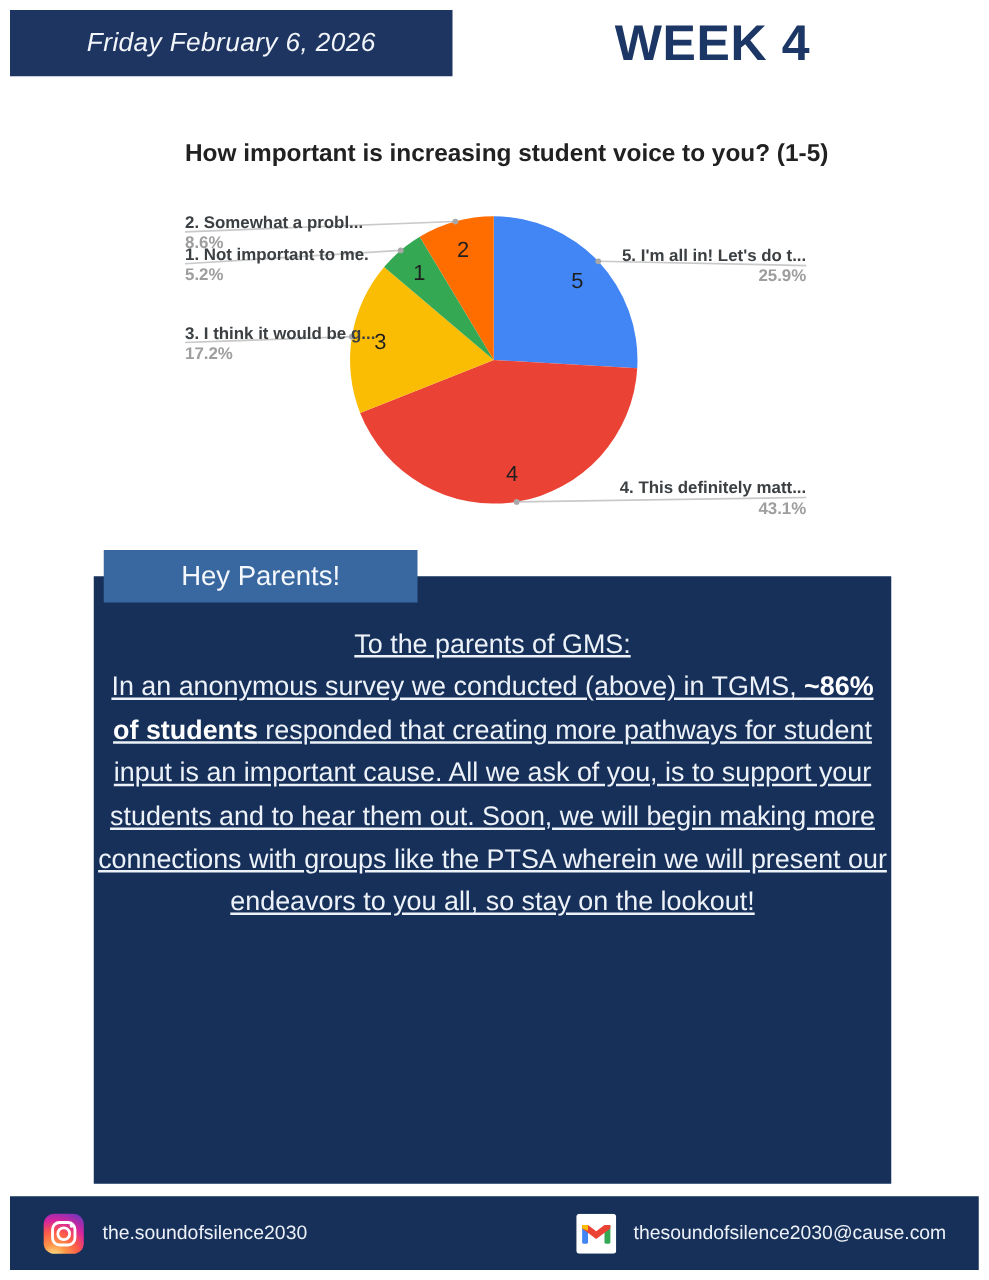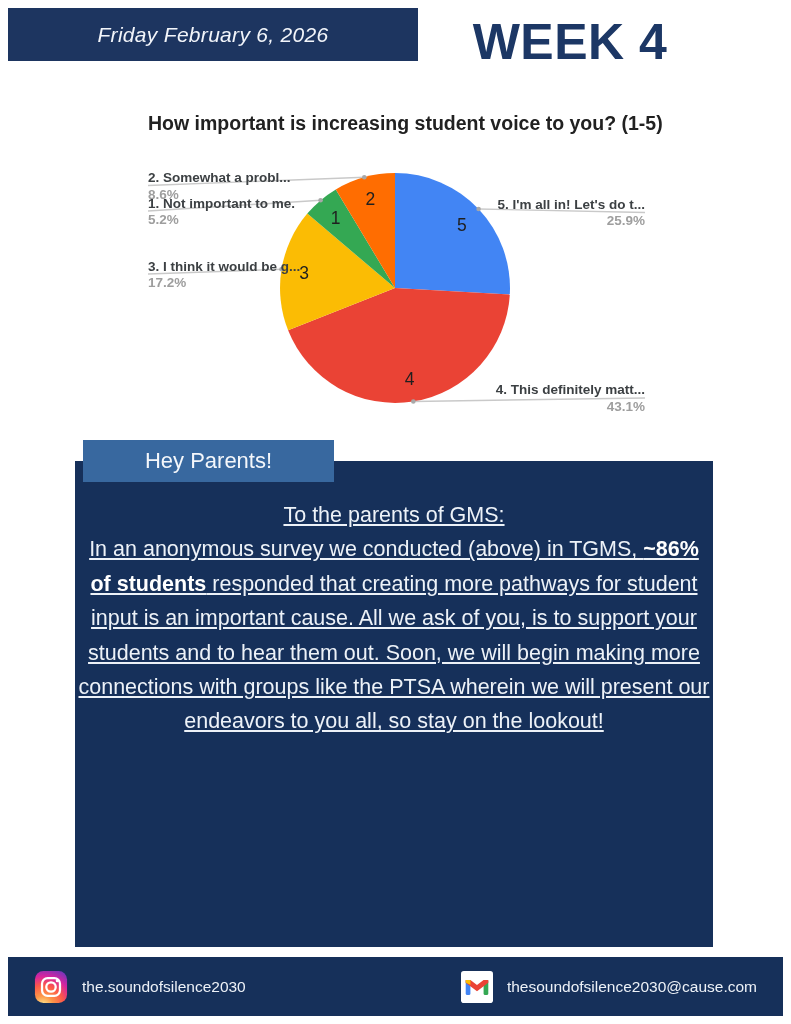--- a/index.html
+++ b/index.html
@@ -1,24 +1,24 @@
 <!DOCTYPE html>
 <html><head>
 <meta charset="utf-8">
 <style>
   html,body{margin:0;padding:0;background:#ffffff;}
   .page{position:relative;width:791px;height:1024px;background:#ffffff;
         font-family:"Liberation Sans",sans-serif;overflow:hidden;}
 
   
-  .date-banner{position:absolute;left:8px;top:8px;width:410px;height:53px;
+  .date-banner{position:absolute;left:8px;top:8px;width:354px;height:53px;
                background:#1d3560;display:flex;align-items:center;justify-content:center;text-align:center;}
   .date-banner span{color:#f2f5fa;font-style:italic;font-size:21px;letter-spacing:.3px;}
   .week-title{position:absolute;left:448px;top:13px;width:244px;text-align:center;
-              font-size:50px;font-weight:800;color:#1c3765;letter-spacing:.5px;}
+              font-size:40px;font-weight:800;color:#1c3765;letter-spacing:.5px;}
 
   
   .chart-title{position:absolute;left:148px;top:111px;width:530px;
                font-size:19.5px;font-weight:700;color:#212121;line-height:1.25;}
   #pie-svg{position:absolute;left:0;top:160px;}
   .co-name{font-size:13.5px;font-weight:700;fill:#3c4043;}
   .co-pct{font-size:13.5px;font-weight:700;fill:#9e9e9e;}
   .slice-num{font-size:17.5px;fill:#1f1f1f;}
 
   

